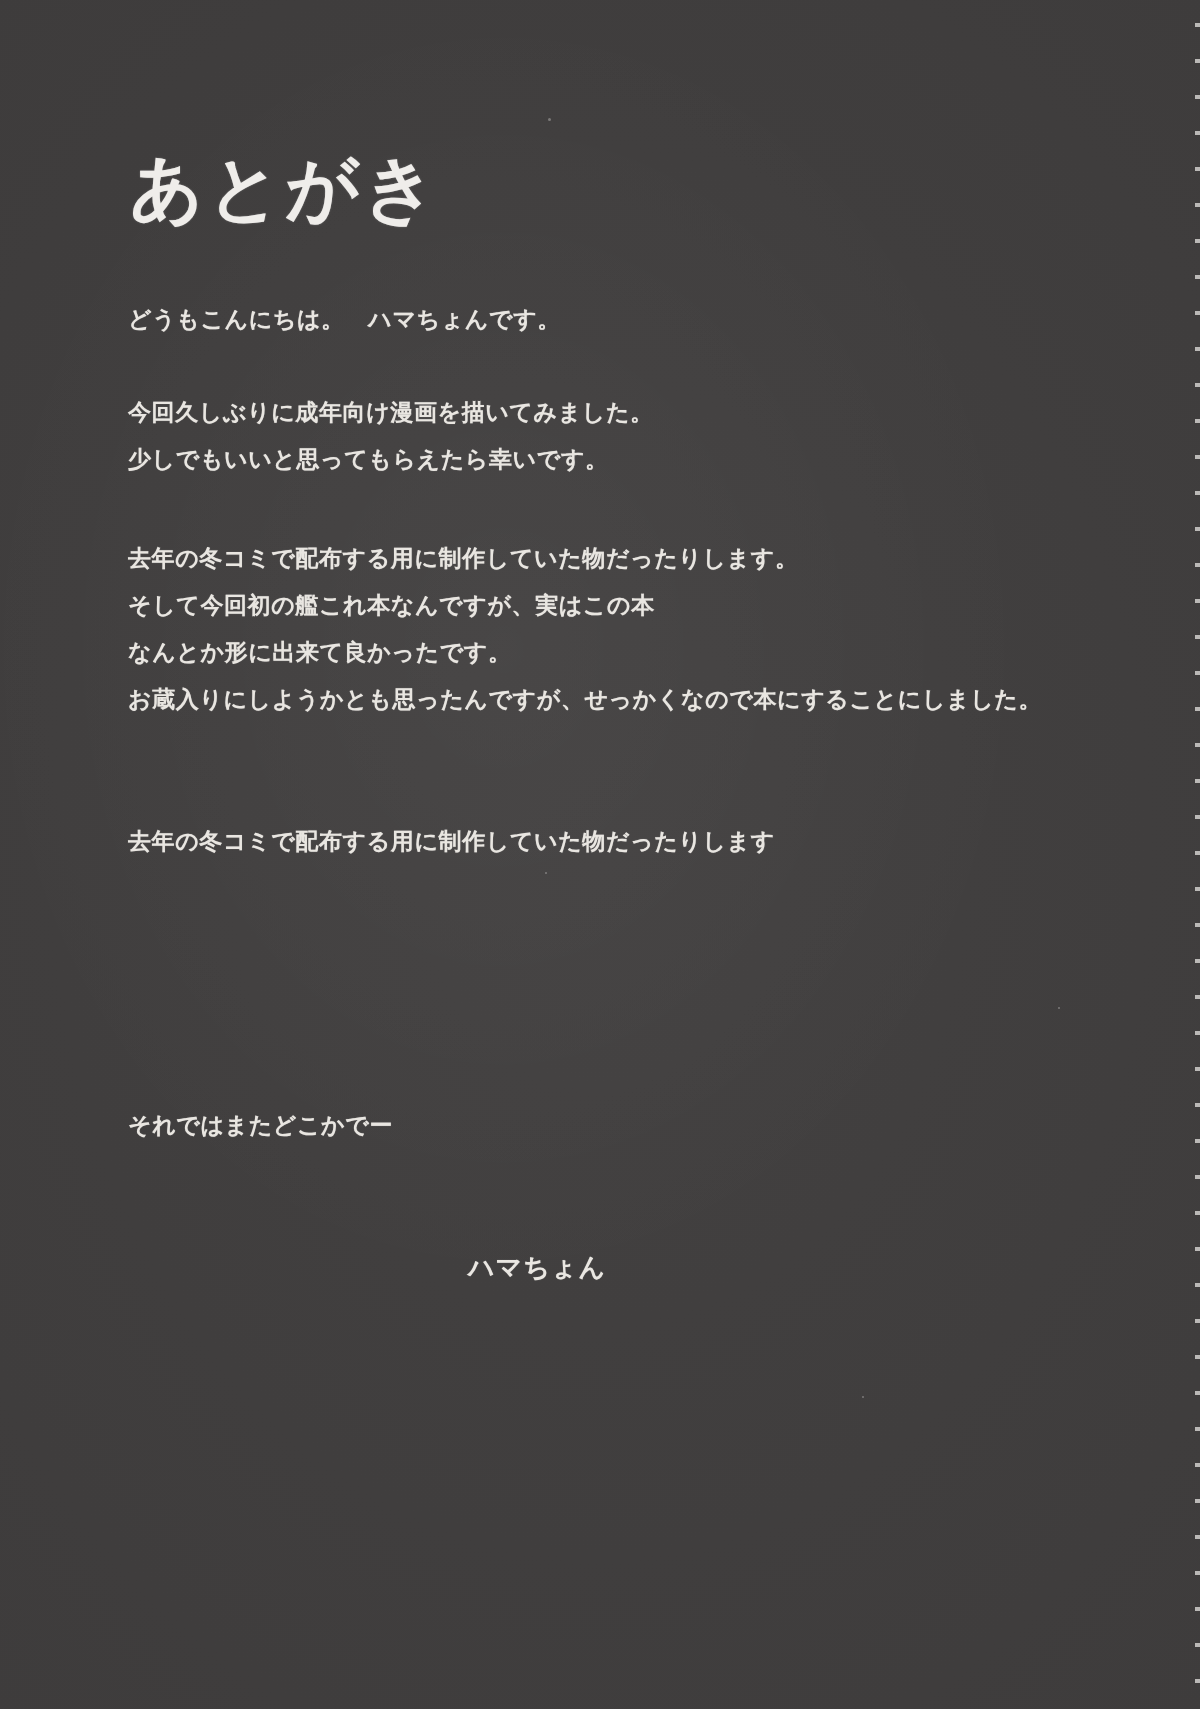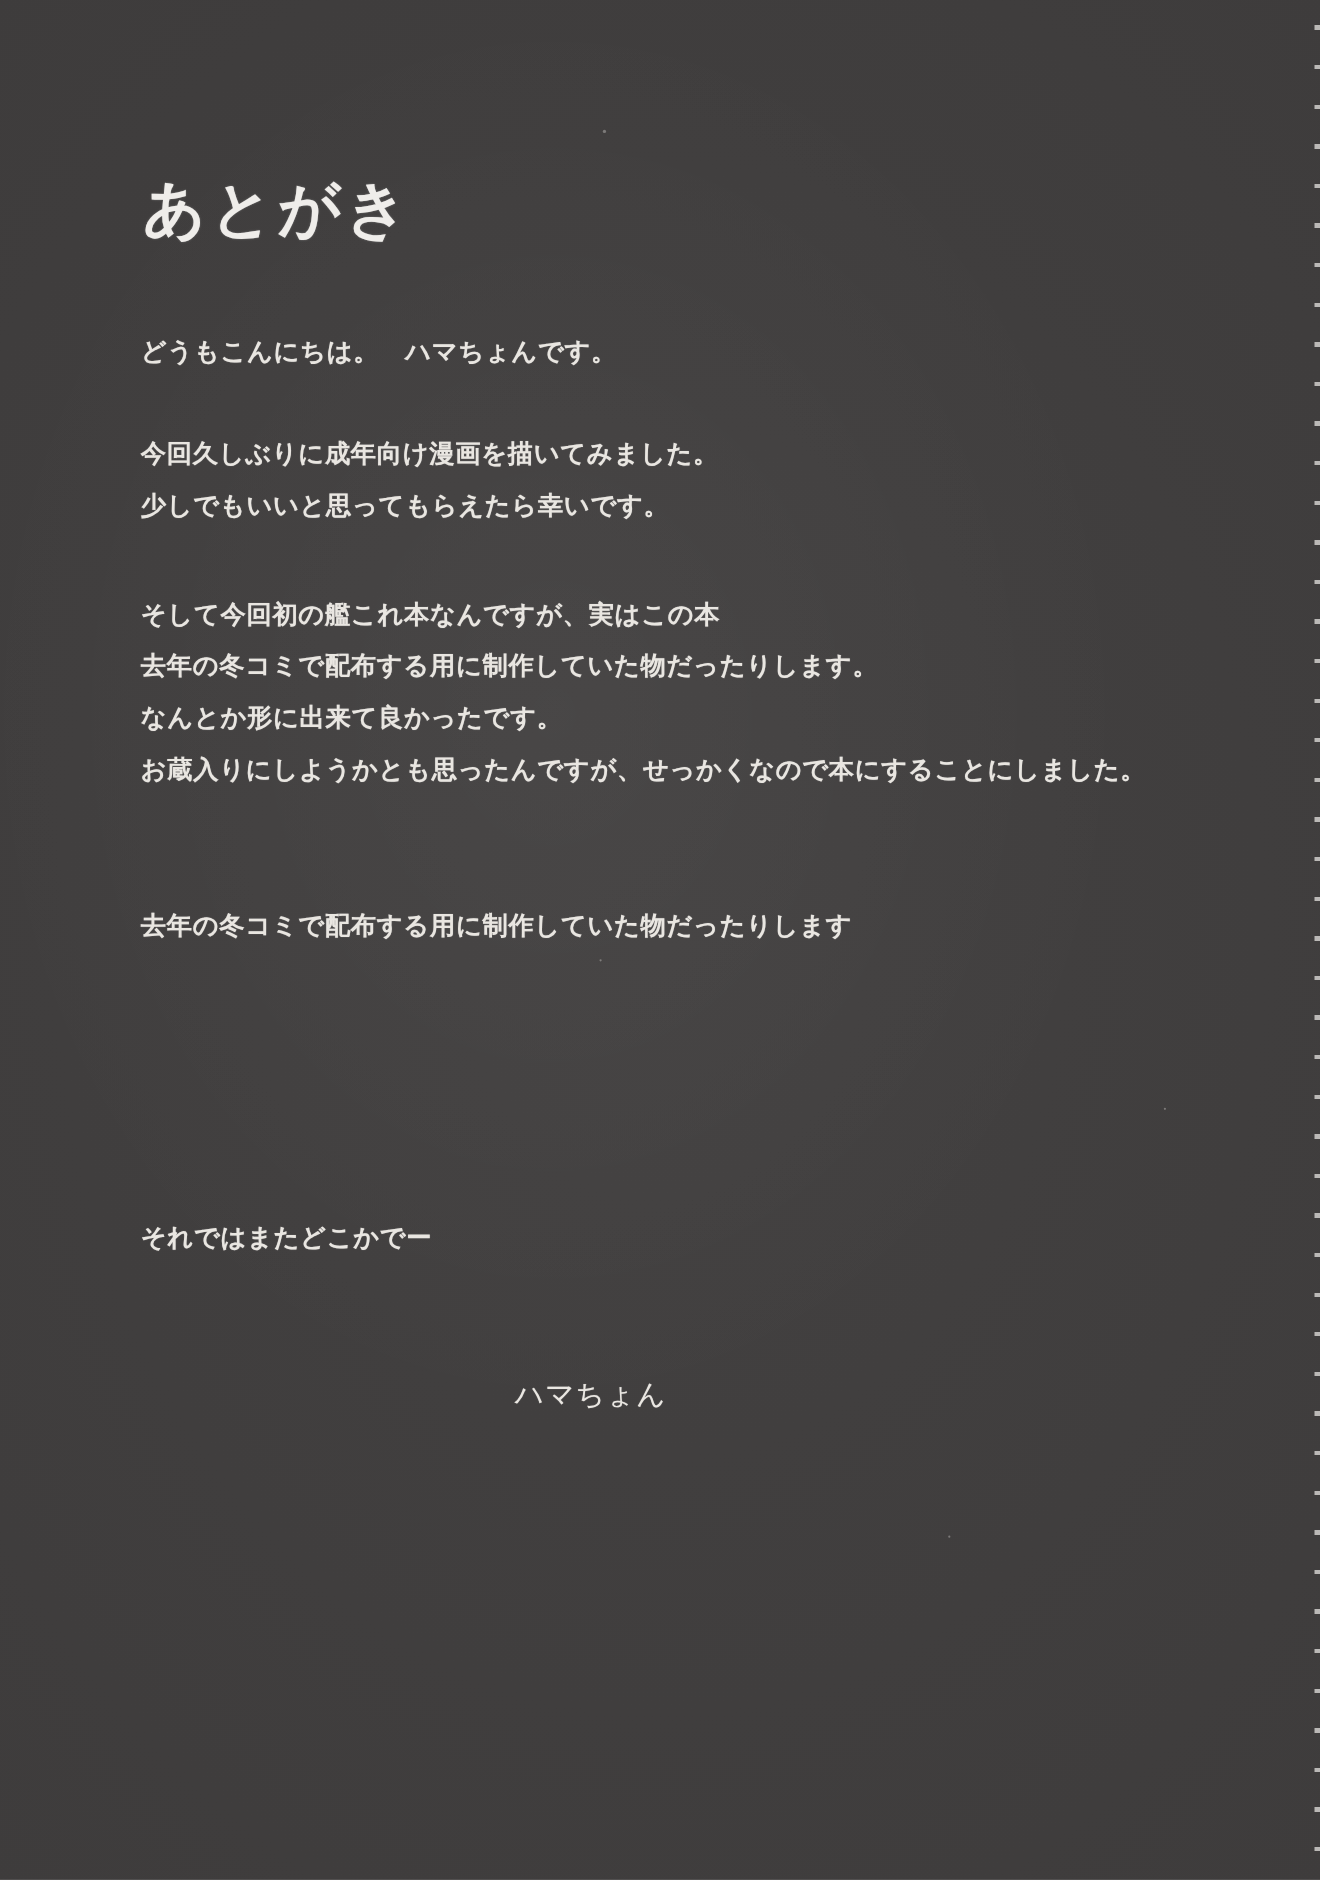--- a/index.html
+++ b/index.html
@@ -19,22 +19,22 @@
   }
 
   .page {
     position: absolute;
     inset: 0;
   }
 
   .title {
     position: absolute;
     left: 130px;
-    top: 163px;
-    font-size: 56px;
+    top: 153px;
+    font-size: 72px;
     font-weight: bold;
     letter-spacing: 4px;
     color: #efedea;
     text-shadow: 0 0 1px rgba(255,255,255,0.45), 0 0 3px rgba(255,255,255,0.12);
     line-height: 1;
     text-align: center;
   }
 
   .para {
     position: absolute;
@@ -57,21 +57,21 @@
   .p3 { top: 535px; }
   .p4 { top: 818px; }
   .p5 { top: 968px; }
   .p6 { top: 1102px; }
 
   .signature {
     position: absolute;
     left: 468px;
     top: 1244px;
     font-size: 26px;
-    font-weight: normal;
+    font-weight: bold;
     line-height: 47px;
     letter-spacing: 1px;
     color: #eae7e2;
     text-shadow: 0 0 1px rgba(255,255,255,0.4);
   }
 
   
   .edge-dots {
     position: absolute;
     right: 0;
@@ -107,22 +107,22 @@
   <div class="para p1">
     <span class="line">どうもこんにちは。　ハマちょんです。</span>
   </div>
 
   <div class="para p2">
     <span class="line">今回久しぶりに成年向け漫画を描いてみました。</span>
     <span class="line">少しでもいいと思ってもらえたら幸いです。</span>
   </div>
 
   <div class="para p3">
+    <span class="line">去年の冬コミで配布する用に制作していた物だったりします。</span>
     <span class="line">そして今回初の艦これ本なんですが、実はこの本</span>
-    <span class="line">去年の冬コミで配布する用に制作していた物だったりします。</span>
     <span class="line">なんとか形に出来て良かったです。</span>
     <span class="line">お蔵入りにしようかとも思ったんですが、せっかくなので本にすることにしました。</span>
   </div>
 
   <div class="para p4">
     <span class="line">去年の冬コミで配布する用に制作していた物だったりします</span>
   </div>
 
 
   <div class="para p6">

